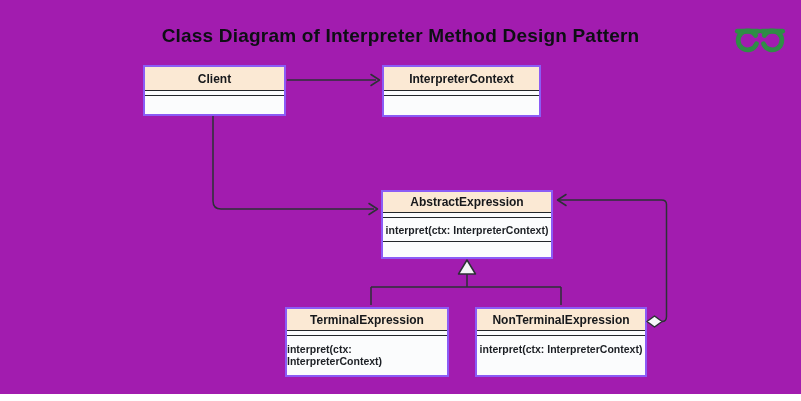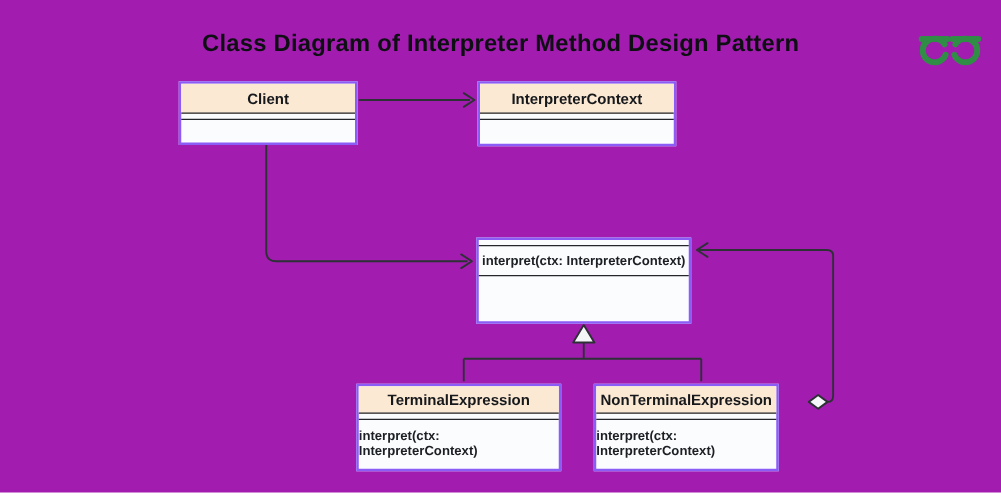--- a/index.html
+++ b/index.html
@@ -85,31 +85,32 @@
     <div class="empty"></div>
   </div>
 
   <div class="uml" style="left:382px;top:65px;width:159px;height:52px">
     <div class="hd" style="height:23px">InterpreterContext</div>
     <div class="at"></div>
     <div class="empty"></div>
   </div>
 
   <div class="uml" style="left:381px;top:190px;width:172px;height:69px">
+    <div class="hd" style="height:20px">AbstractExpression</div>
     <div class="at"></div>
     <div class="mt sep" style="height:23px">interpret(ctx: InterpreterContext)</div>
     <div class="empty"></div>
   </div>
 
   <div class="uml" style="left:285px;top:307px;width:164px;height:70px">
     <div class="hd" style="height:21px">TerminalExpression</div>
     <div class="at"></div>
     <div class="mt top">interpret(ctx: InterpreterContext)</div>
   </div>
 
-  <div class="uml" style="left:475px;top:307px;width:148px;height:70px">
+  <div class="uml" style="left:475px;top:307px;width:172px;height:70px">
     <div class="hd" style="height:21px">NonTerminalExpression</div>
     <div class="at"></div>
     <div class="mt top">interpret(ctx: InterpreterContext)</div>
   </div>
 
   <div class="bottom-strip"></div>
 </div>
 
 </body></html>

